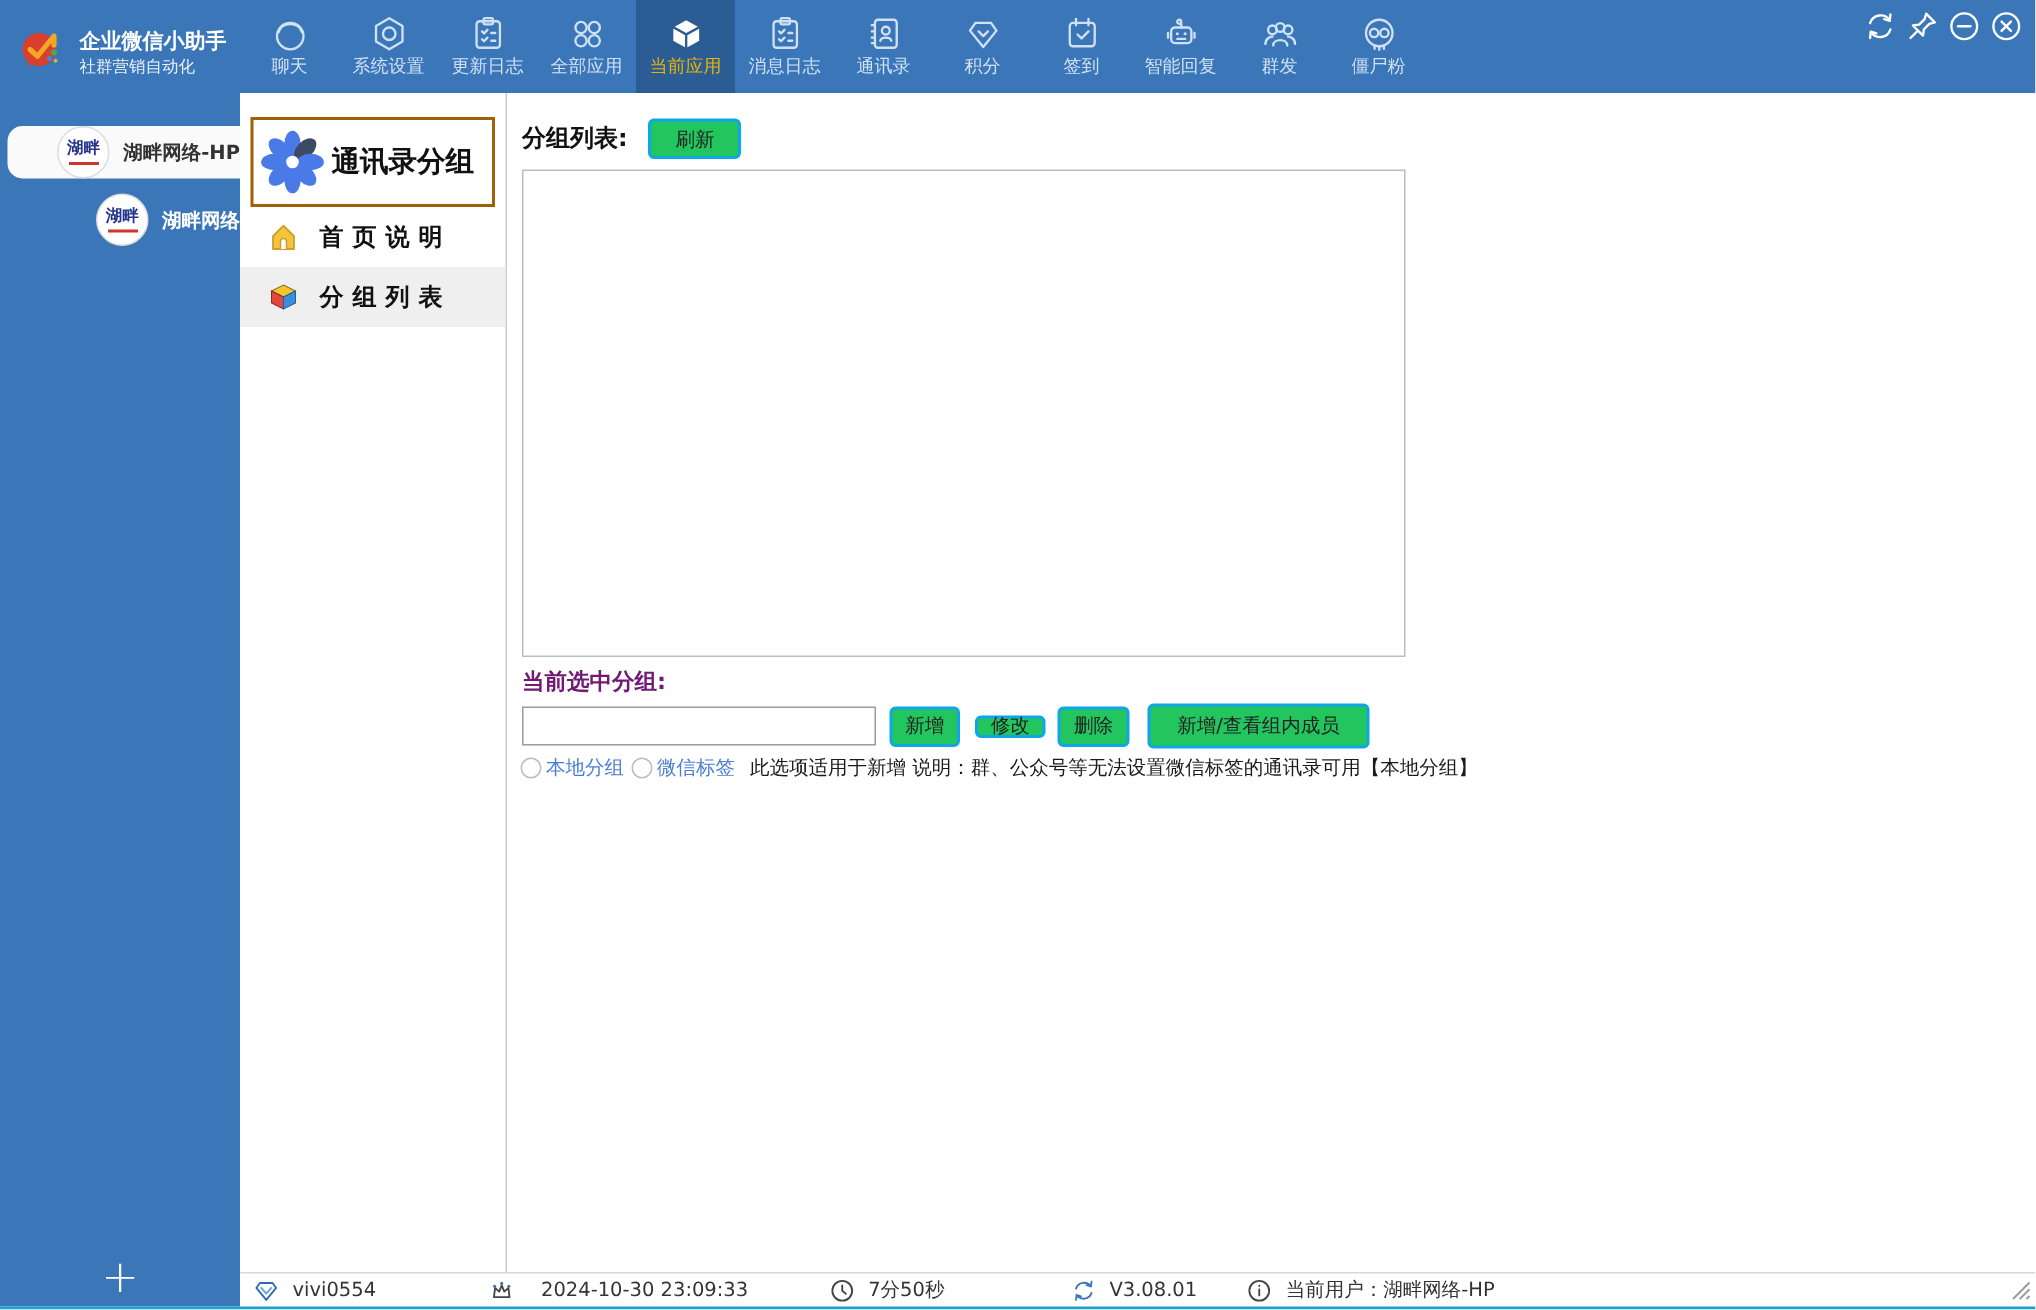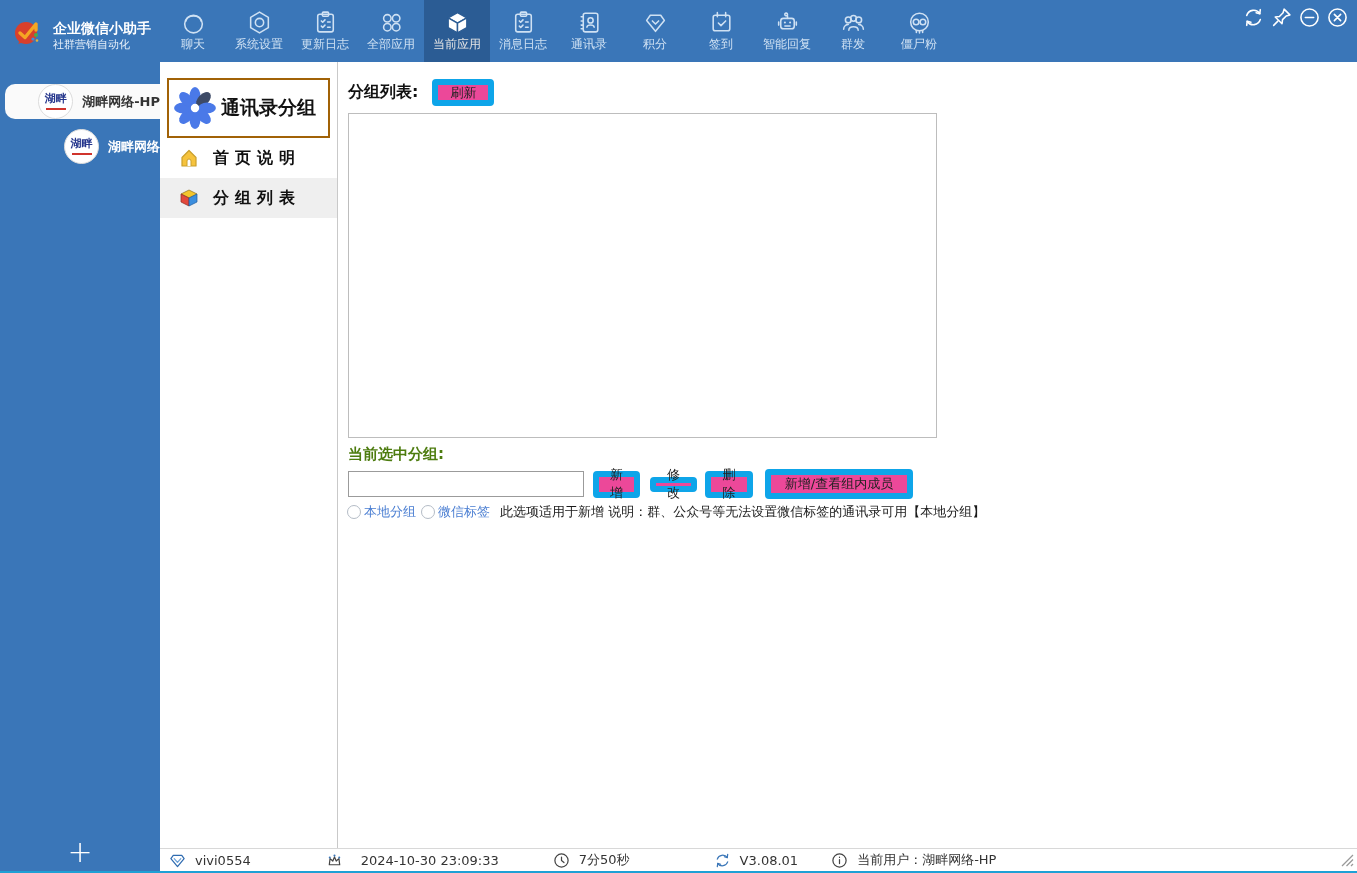--- a/index.html
+++ b/index.html
@@ -10,21 +10,21 @@
   
   .topbar { position:absolute; left:0; top:0; width:1357px; height:62px; background:#3a76b8; display:flex; }
   .brand { width:160px; height:72px; display:flex; align-items:center; gap:7px; padding-left:12px; position:relative; flex:none; }
   .brand::after { content:""; position:absolute; left:10px; right:12px; bottom:0; height:1px; background:rgba(255,255,255,.28); }
   .brand-text { display:flex; flex-direction:column; line-height:1.25; }
   .brand-title { color:#fff; font-size:14px; font-weight:bold; white-space:nowrap; }
   .brand-sub { color:#e8f1fa; font-size:11px; }
   .nav { display:flex; }
   .nav-item { width:66px; height:62px; display:flex; flex-direction:column; align-items:center; justify-content:center;
               gap:0; color:#cfe1f3; font-size:12px; cursor:pointer; }
-  .nav-item.active { background:#2b5c94; color:#e5e5e5; }
+  .nav-item.active { background:#2b5c94; color:#eab308; }
   .nav-icon { width:27px; height:27px; }
   .nav-icon svg { stroke:currentColor; fill:none; stroke-width:1.5; stroke-linecap:round; stroke-linejoin:round; }
   .nav-label { white-space:nowrap; }
   .win-controls { position:absolute; right:8px; top:6px; display:flex; gap:5px; }
   .win-btn { width:23px; height:23px; cursor:pointer; }
   .win-btn svg { stroke:#fff; fill:none; stroke-width:1.5; stroke-linecap:round; stroke-linejoin:round; }
 
   
   .sidebar { position:absolute; left:0; top:62px; width:160px; height:809px; background:#3a76b8; padding-top:22px; }
   .account { height:35px; display:flex; align-items:center; gap:9px; padding-left:9px; margin-bottom:10px;
@@ -46,25 +46,25 @@
   .panel-title { font-size:19px; font-weight:bold; color:#111; white-space:nowrap; }
   .menu-item { height:40px; display:flex; align-items:center; padding-left:18px; cursor:pointer; }
   .menu-item.active { background:#efefef; }
   .menu-icon { width:22px; height:22px; flex:none; margin-right:13px; }
   .menu-label { font-size:16px; font-weight:bold; letter-spacing:6px; color:#111; white-space:nowrap; }
 
   
   .main { position:absolute; left:338px; top:62px; width:1019px; height:786px; background:#fff; }
   .list-row { position:absolute; left:10px; top:17px; display:flex; align-items:center; gap:14px; }
   .list-label { font-size:16px; font-weight:bold; color:#111; }
-  .btn { background:#ec4899; border:6px solid #0ea5e9; border-radius:4px; font-size:13px; color:#222; cursor:pointer;
+  .btn { background:#22c55e; border:2px solid #0ea5e9; border-radius:4px; font-size:13px; color:#222; cursor:pointer;
          font-family:inherit; display:flex; align-items:center; justify-content:center; }
   .refresh-btn { width:62px; height:27px; }
   .listbox { position:absolute; left:10px; top:51px; width:589px; height:325px; border:1px solid #bdbdbd; background:#fff; }
-  .sel-label { position:absolute; left:10px; top:383px; font-size:15px; font-weight:bold; color:#4d7c0f; }
+  .sel-label { position:absolute; left:10px; top:383px; font-size:15px; font-weight:bold; color:#701a75; }
   .input-row { position:absolute; left:10px; top:407px; display:flex; align-items:center; }
   .group-input { width:236px; height:26px; border:1px solid #9b9b9b; font-size:13px; padding:0 5px; outline:none; border-radius:0; }
   .btn-add   { margin-left:9px;  width:47px;  height:27px; }
   .btn-edit  { margin-left:10px; width:47px;  height:15px; }
   .btn-del   { margin-left:8px;  width:48px;  height:27px; }
   .btn-members { margin-left:12px; width:148px; height:30px; }
   .radio-row { position:absolute; left:9px; top:441px; display:flex; align-items:center; font-size:13px; }
   .radio-item { display:flex; align-items:center; gap:3px; margin-right:5px; cursor:pointer; }
   .radio-circle { width:14px; height:14px; border:1px solid #b4bcc6; border-radius:50%; background:#fff; flex:none; }
   .radio-label { color:#4a7ed2; }

